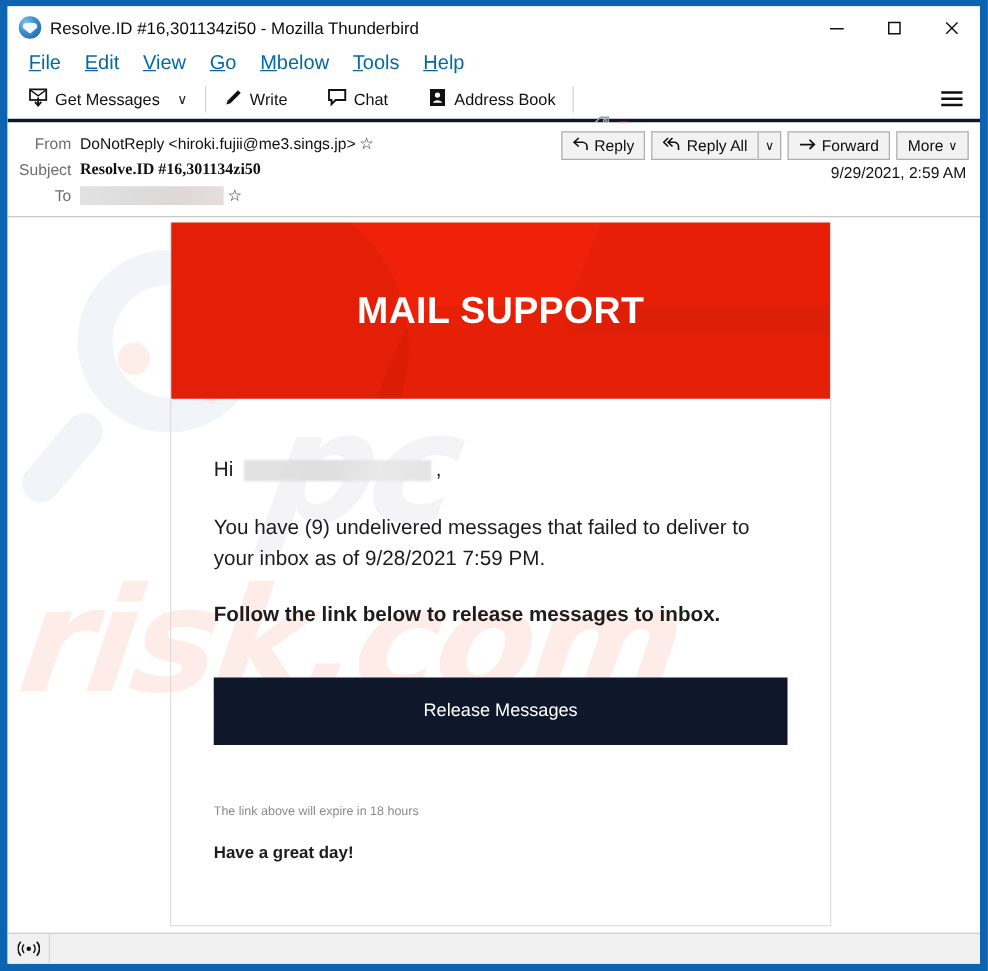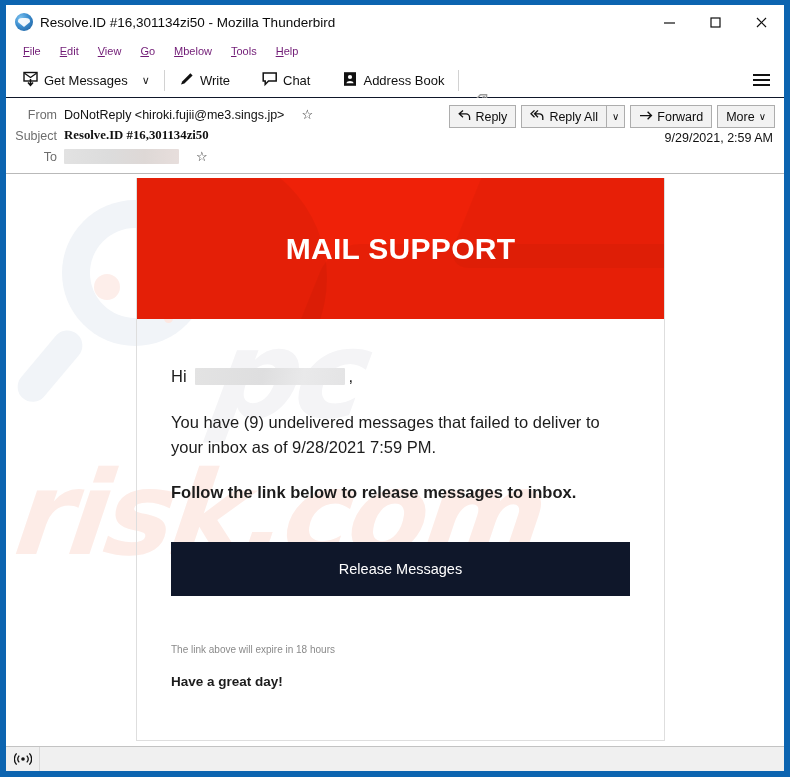--- a/index.html
+++ b/index.html
@@ -85,35 +85,35 @@
   .menubar {
     height: 24px;
     display: flex;
     align-items: center;
     padding-left: 8px;
     flex: 0 0 auto;
     background: #ffffff;
     gap: 0px;
   }
   .menu-item {
-    font-size: 11px;
-    color: #701a75;
+    font-size: 16px;
+    color: #0369a1;
     padding: 2px 10px 2px 9px;
     white-space: nowrap;
     cursor: default;
   }
   .menu-item u { text-decoration: underline; }
 
   
   .toolbar {
     height: 35px;
     display: flex;
     align-items: center;
     padding: 0 10px 0 10px;
-    border-bottom: 1px solid #0f172a;
+    border-bottom: 3px solid #0f172a;
     background: #ffffff;
     flex: 0 0 auto;
   }
   .tool-btn {
     display: flex;
     align-items: center;
     gap: 5px;
     padding: 4px 7px;
     font-size: 13px;
     color: #101010;
@@ -170,21 +170,21 @@
     padding-right: 7px;
     font-size: 12.5px;
     color: #6d6d6d;
     flex: 0 0 auto;
   }
   .hdr-value {
     font-size: 12.5px;
     color: #101010;
     display: flex;
     align-items: center;
-    gap: 17px;
+    gap: 3px;
   }
   .hdr-value.bold { font-weight: bold; font-size: 12.8px; font-family: Liberation Serif, serif; }
   .star {
     font-size: 13px;
     color: #2b2b2b;
     cursor: default;
     line-height: 1;
   }
   .redact-block {
     display: inline-block;

